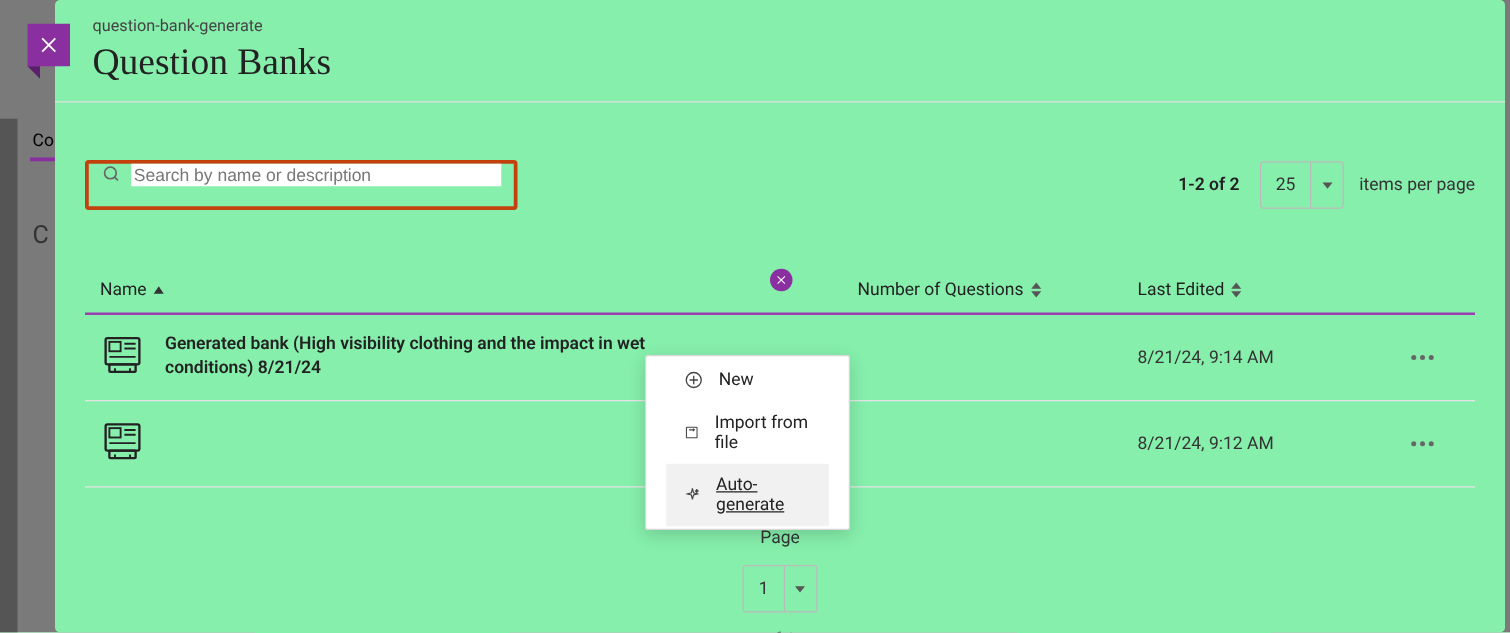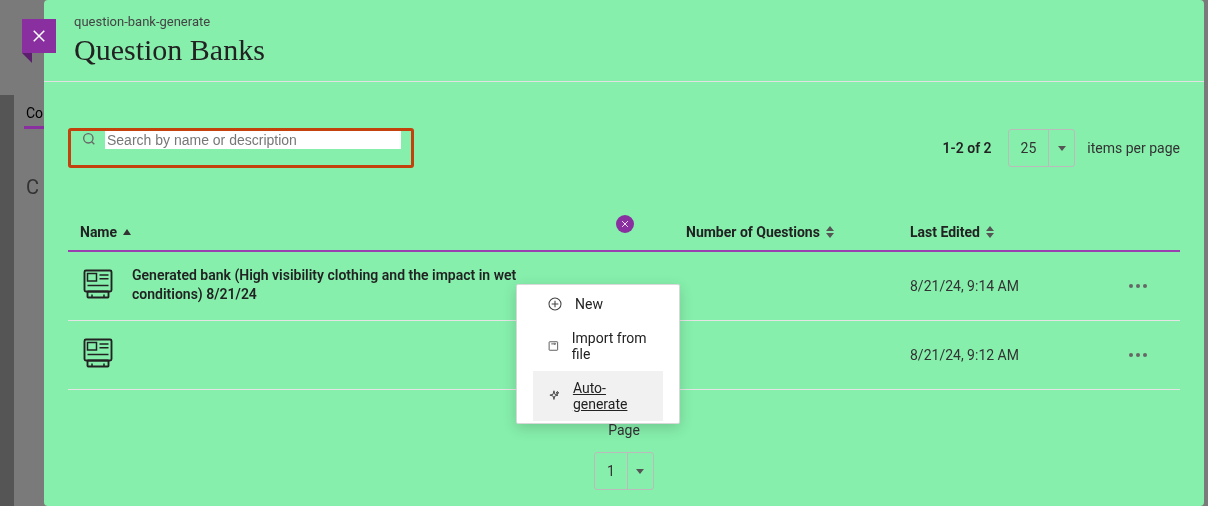--- a/index.html
+++ b/index.html
@@ -166,21 +166,21 @@
     margin: 56px 24px 0 24px;
     position: relative;
   }
   .thead {
     display: flex;
     padding: 0 12px 10px 12px;
     border-bottom: 2px solid #9a3fb0;
   }
   .th {
     font-size: 14px;
-    font-weight: 700;
+    font-weight: 400;
     color: #222;
     display: flex;
     align-items: center;
     gap: 6px;
   }
   .th.sortable { cursor: pointer; }
   .col-name { flex: 1; }
   .col-num { width: 200px; }
   .col-edited { width: 222px; padding-left: 24px; }
   .col-actions { width: 60px; }

